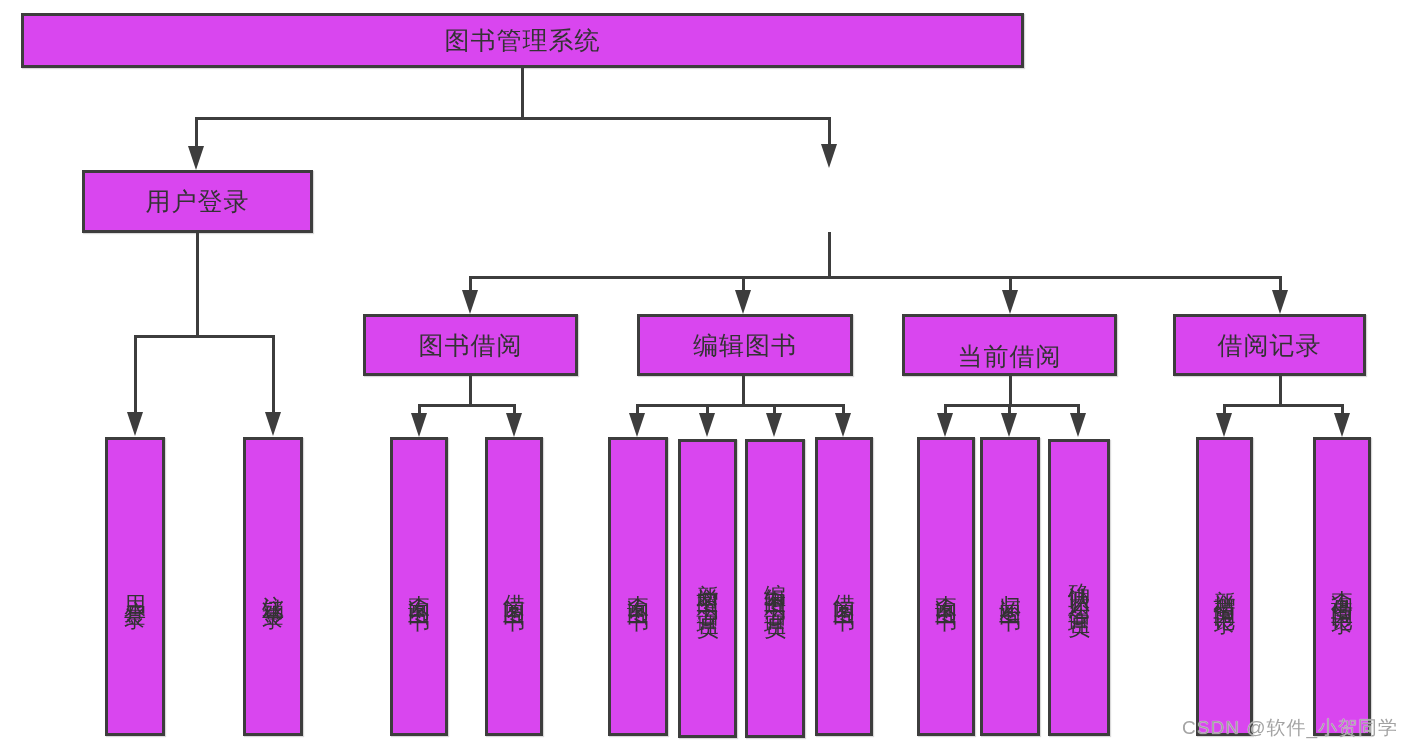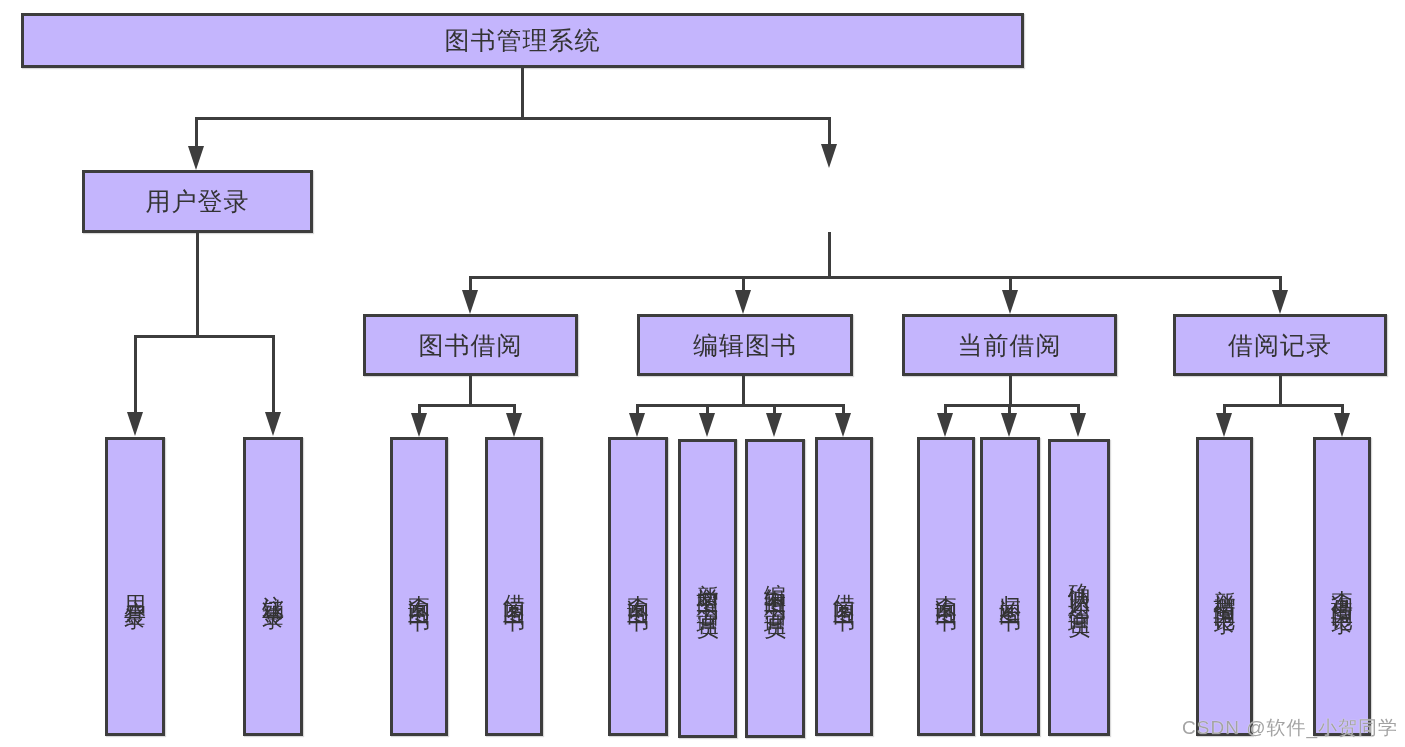--- a/index.html
+++ b/index.html
@@ -7,21 +7,21 @@
     position: relative;
     width: 1405px;
     height: 747px;
     background: #ffffff;
     font-family: "Liberation Sans", sans-serif;
     color: #333333;
     overflow: hidden;
   }
   .box {
     position: absolute;
-    background: #c4b5fd;
+    background: #d946ef;
     border: 3px solid #3d3d3d;
     box-sizing: border-box;
     display: flex;
     align-items: center;
     justify-content: center;
     font-size: 25px;
     color: #333333;
     letter-spacing: 1px;
     box-shadow: 1px 1px 1px rgba(0,0,0,0.15);
   }
@@ -57,22 +57,22 @@
     text-shadow: 0 0 1px #ffffff;
   }
 
   
   #root-box   { left: 21px;  top: 13px;  width: 1003px; height: 55px; }
   #l1-user    { left: 82px;  top: 170px; width: 231px;  height: 63px; }
   #l1-book    { left: 712px; top: 168px; width: 235px;  height: 64px; }
 
   #l2-new     { left: 363px;  top: 314px; width: 215px; height: 62px; }
   #l2-borrow  { left: 637px;  top: 314px; width: 216px; height: 62px; }
-  #l2-current { left: 902px;  top: 314px; width: 215px; height: 62px; }
-  #l2-record  { left: 1173px; top: 314px; width: 214px; height: 62px; }
+  #l2-current { left: 902px;  top: 314px; width: 215px; height: 62px; align-items: flex-end; }
+  #l2-record  { left: 1173px; top: 314px; width: 193px; height: 62px; }
 
   #lf-ul0 { left: 105px;  top: 437px; width: 60px; height: 299px; }
   #lf-ul1 { left: 243px;  top: 437px; width: 60px; height: 299px; }
   #lf-nb0 { left: 390px;  top: 437px; width: 58px; height: 299px; }
   #lf-nb1 { left: 485px;  top: 437px; width: 58px; height: 299px; }
   #lf-bb0 { left: 608px;  top: 437px; width: 60px; height: 299px; }
   #lf-bb1 { left: 678px;  top: 439px; width: 59px; height: 299px; }
   #lf-bb2 { left: 745px;  top: 439px; width: 60px; height: 299px; }
   #lf-bb3 { left: 815px;  top: 437px; width: 58px; height: 299px; }
   #lf-cb0 { left: 917px;  top: 437px; width: 58px; height: 299px; }

